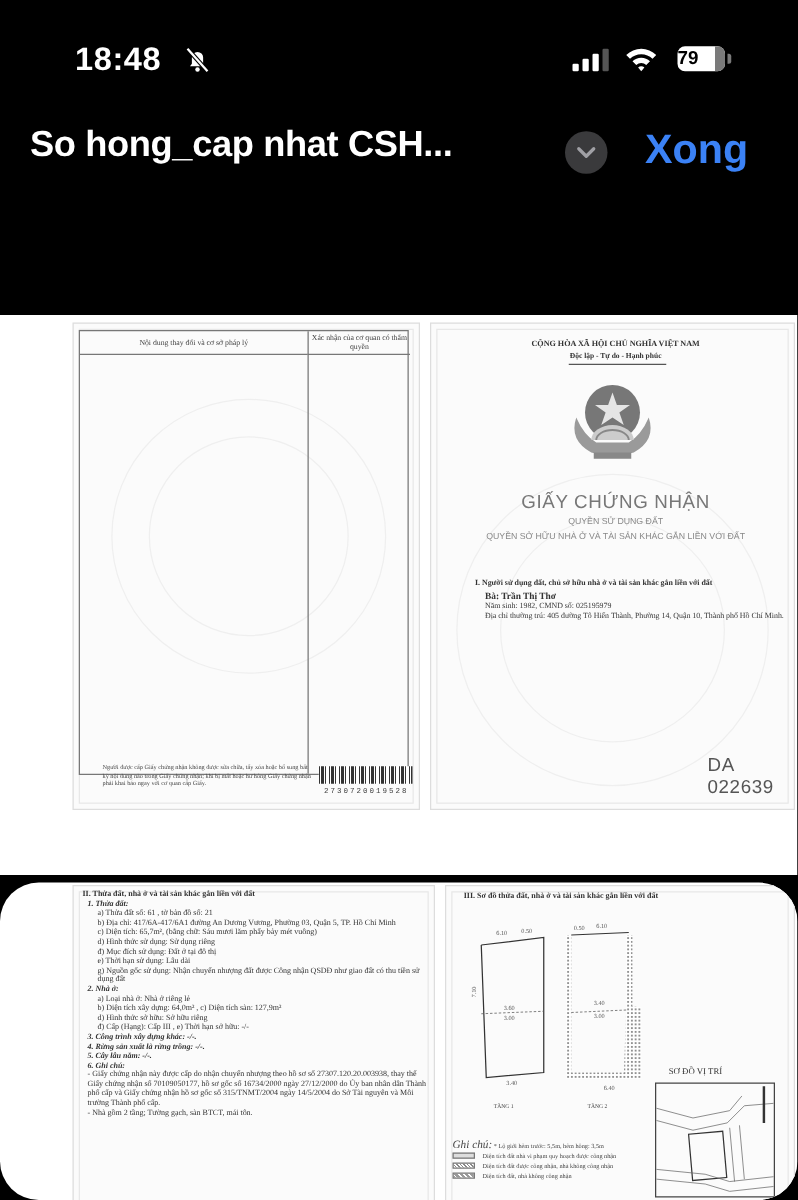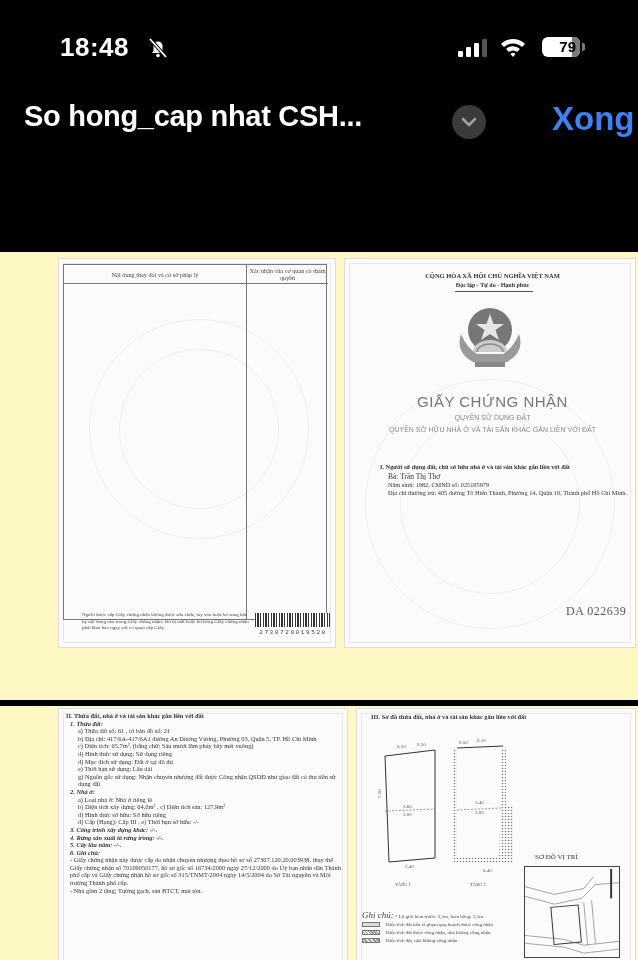--- a/index.html
+++ b/index.html
@@ -7,32 +7,32 @@
   body { position: relative; font-family: "Liberation Sans", sans-serif; color: #fff; }
 
   
   .status-bar { position: absolute; left: 0; top: 0; width: 520px; height: 95px; }
   .time { position: absolute; left: 60px; top: 32px; font-size: 26px; font-weight: bold; letter-spacing: 0.5px; }
   .bell-off { position: absolute; left: 146px; top: 36px; width: 24px; height: 24px; }
   .signal { position: absolute; left: 456px; top: 38px; width: 36px; height: 20px; }
   .wifi { position: absolute; left: 500px; top: 36px; width: 26px; height: 22px; }
   .battery { position: absolute; left: 542px; top: 37px; width: 38px; height: 20px; border-radius: 6px; background: #fff; overflow: hidden; }
   .battery .empty { position: absolute; right: 0; top: 0; bottom: 0; width: 8px; background: #7a7a7a; }
-  .battery span { position: absolute; left: 0; right: 4px; top: 0; text-align: right; font-size: 15px; font-weight: bold; color: #000; line-height: 20px; }
+  .battery span { position: absolute; left: 0; right: 4px; top: 0; text-align: left; font-size: 15px; font-weight: bold; color: #000; line-height: 20px; }
   .battery-tip { position: absolute; left: 582px; top: 43px; width: 3px; height: 8px; border-radius: 0 2px 2px 0; background: #7a7a7a; }
 
   
   .nav-title { position: absolute; left: 24px; top: 100px; font-size: 29px; font-weight: bold; letter-spacing: -0.3px; white-space: nowrap; }
   .chevron-btn { position: absolute; left: 452px; top: 105px; width: 34px; height: 34px; border-radius: 50%; background: #3a3a3c; display: flex; align-items: center; justify-content: center; cursor: pointer; }
-  .done-btn { position: absolute; left: 552px; top: 100px; font-size: 33px; font-weight: bold; color: #3b82f6; cursor: pointer; }
-
-  
-  .page { position: absolute; background: #fef9c3; overflow: hidden; color: #222; font-family: "Liberation Serif", serif; }
+  .done-btn { position: absolute; left: 516px; top: 100px; font-size: 33px; font-weight: bold; color: #3b82f6; cursor: pointer; }
+
+  
+  .page { position: absolute; background: #ffffff; overflow: hidden; color: #222; font-family: "Liberation Serif", serif; }
   .page1 { left: 0; top: 252px; width: 638px; height: 448px; }
-  .page2 { left: 0; top: 706px; width: 638px; height: 254px; }
+  .page2 { left: 0; top: 706px; width: 638px; height: 254px; border-radius: 31px; }
 
   .cert-frame { position: absolute; border: 1px solid #ddd; background: #fbfbfb; }
   .cert-frame::before { content:""; position:absolute; inset:4px; border:1px solid #e8e8e8; }
   .watermark { position: absolute; border-radius: 50%; border: 1px solid #efefef; }
 
   .changes-table { position: absolute; left: 63px; top: 12px; width: 264px; height: 356px; border: 1px solid #777; }
   .changes-table .th { position: absolute; top: 0; height: 19px; border-bottom: 1px solid #777; font-size: 6.2px; color: #444; text-align: center; }
   .changes-table .th1 { left: 0; width: 182px; line-height: 19px; }
   .changes-table .th2 { left: 182px; width: 82px; border-left: 1px solid #777; padding-top: 2px; line-height: 7px; }
   .changes-table .col-divider { position: absolute; left: 182px; top: 19px; bottom: 0; border-left: 1px solid #777; }
@@ -45,23 +45,23 @@
   .republic { position: absolute; left: 350px; top: 20px; width: 285px; text-align: center; font-size: 6.5px; font-weight: bold; color: #333; }
   .motto { position: absolute; left: 350px; top: 30px; width: 285px; text-align: center; font-size: 6px; font-weight: bold; color: #333; }
   .motto-line { position: absolute; left: 455px; top: 39px; width: 78px; border-top: 1px solid #555; }
   .emblem { position: absolute; left: 451px; top: 48px; width: 78px; height: 72px; }
   .cert-title { position: absolute; left: 350px; top: 141px; width: 285px; text-align: center; font-family: "Liberation Sans", sans-serif; font-size: 15px; color: #777; letter-spacing: 0.5px; }
   .cert-sub1 { position: absolute; left: 350px; top: 162px; width: 285px; text-align: center; font-family: "Liberation Sans", sans-serif; font-size: 7px; color: #888; }
   .cert-sub2 { position: absolute; left: 350px; top: 174px; width: 285px; text-align: center; font-family: "Liberation Sans", sans-serif; font-size: 7px; color: #888; }
 
   .sec1 { position: absolute; left: 380px; top: 211px; width: 250px; font-size: 6.3px; line-height: 8px; color: #333; }
   .sec1 .head { font-weight: bold; }
-  .sec1 .owner { font-weight: normal; font-size: 7.5px; margin: 2px 0 0 8px; }
+  .sec1 .owner { font-weight: bold; font-size: 7.5px; margin: 2px 0 0 8px; }
   .sec1 .line { margin-left: 8px; }
-  .cert-no { position: absolute; left: 566px; top: 352px; font-size: 12px; color: #555; letter-spacing: 0.5px; font-family: Liberation Serif, serif; }
+  .cert-no { position: absolute; left: 566px; top: 352px; font-size: 15px; color: #555; letter-spacing: 0.5px; font-family: Liberation Sans, sans-serif; }
 
   
   .p2-left { position: absolute; left: 66px; top: 6px; width: 280px; font-size: 6.4px; line-height: 7.6px; color: #333; }
   .p2-left .h { font-weight: bold; }
   .p2-left .sub { font-weight: bold; font-style: italic; margin-left: 4px; }
   .p2-left .item { margin-left: 12px; }
   .p2-left .note { margin-left: 4px; }
   .p2-right-title { position: absolute; left: 371px; top: 7px; font-size: 6.4px; font-weight: bold; color: #333; }
   .sketch { position: absolute; left: 375px; top: 28px; width: 150px; height: 140px; }
   .floor-label { position: absolute; font-size: 4.5px; color: #444; }

